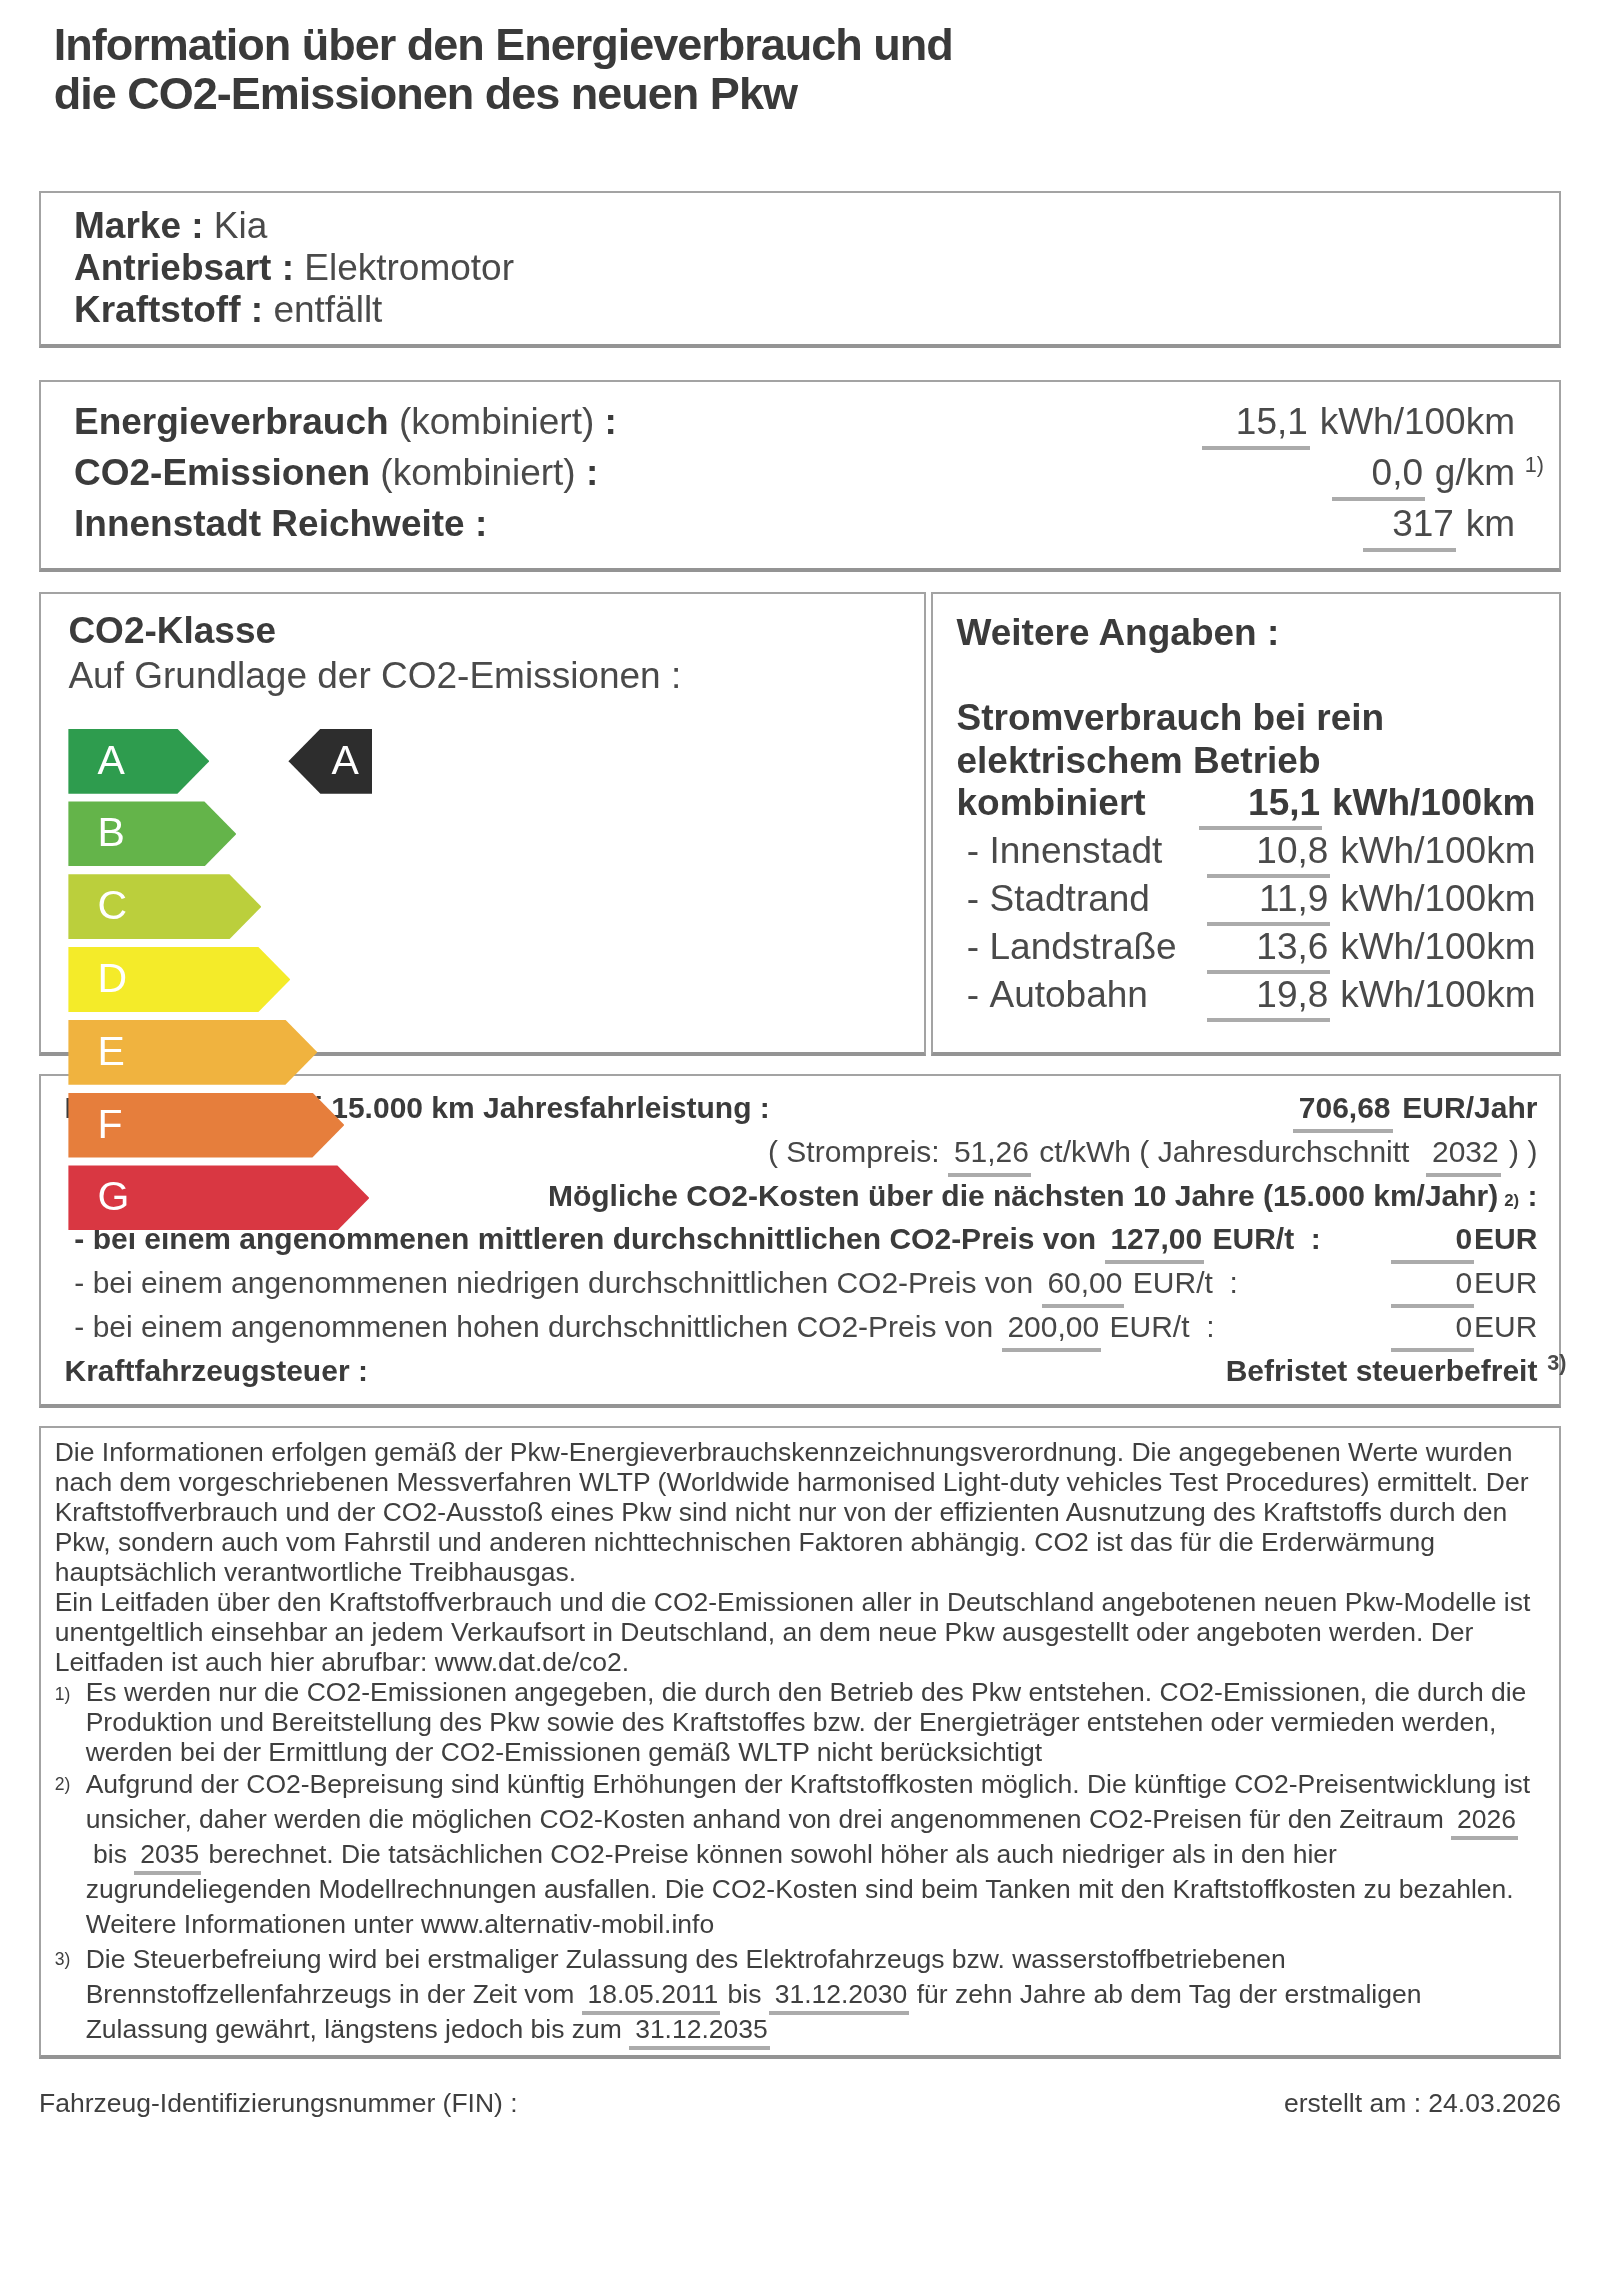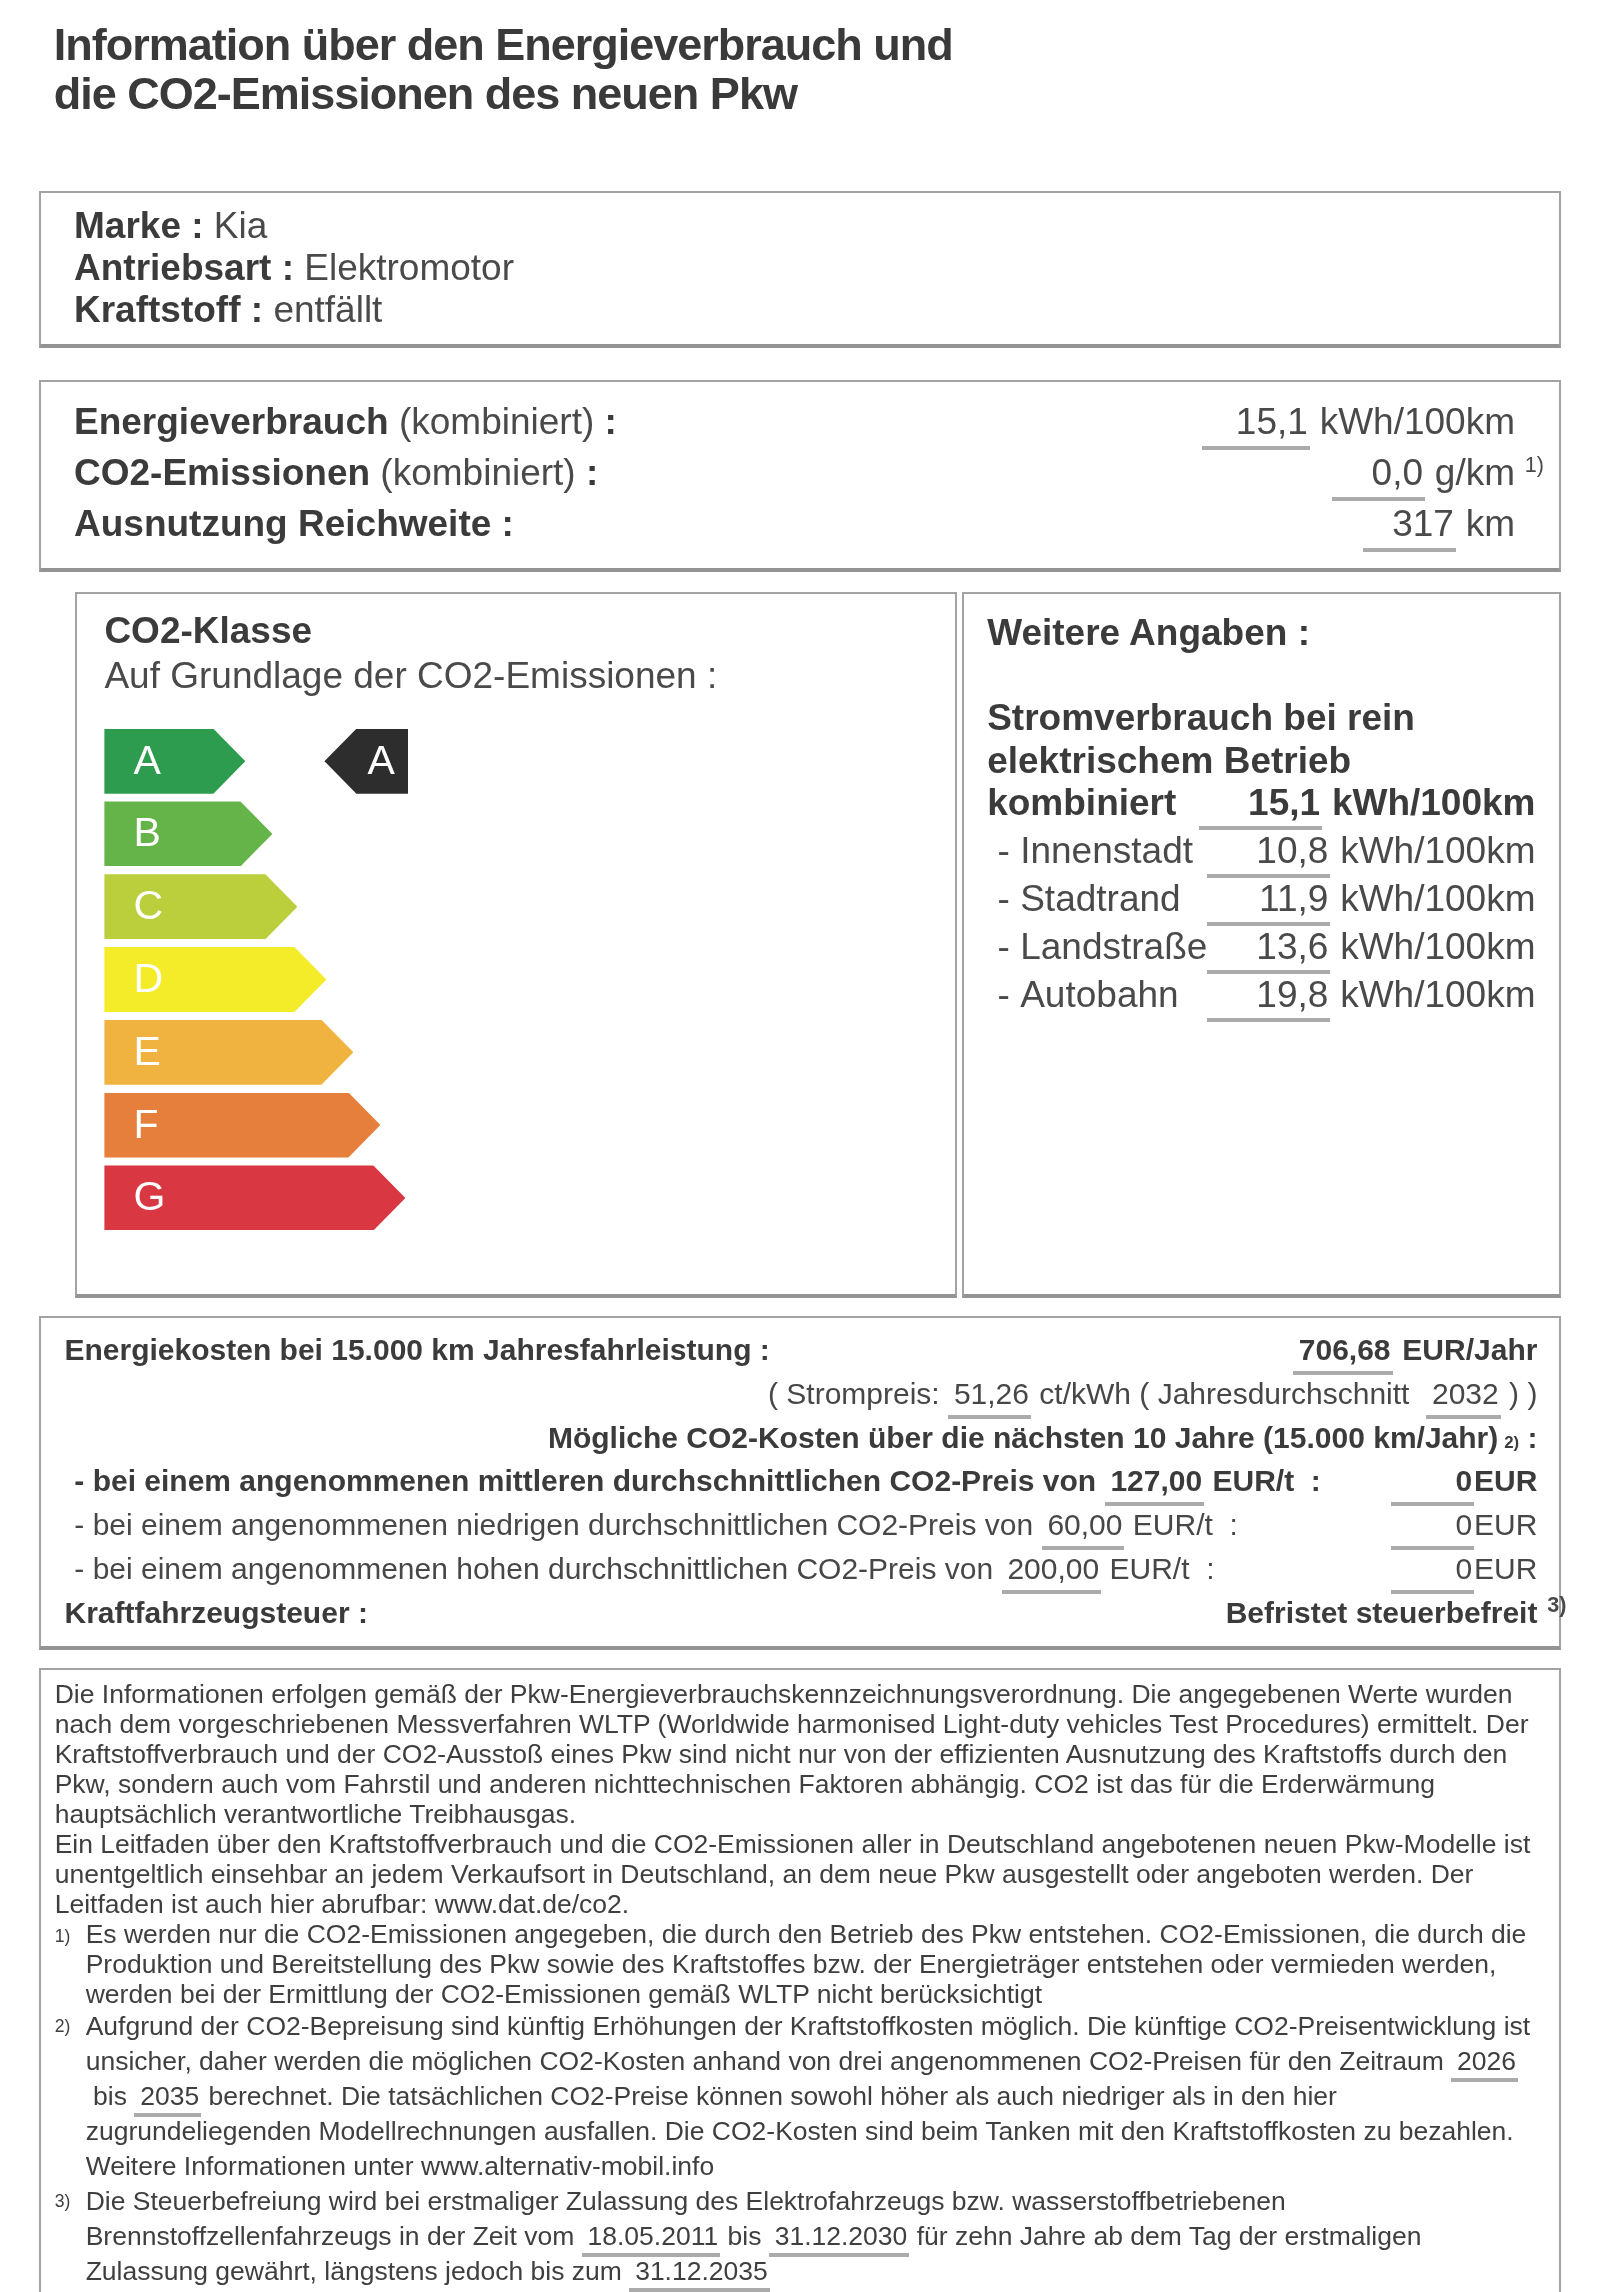--- a/index.html
+++ b/index.html
@@ -39,21 +39,21 @@
     display:inline-block; text-align:right;
     border-bottom:4.9px solid #ababab; padding:0 2px 2px 7.8px;
   }
   .w110 { min-width:108px; } .w95 { min-width:93px; } .w125 { min-width:123px; } .w85 { min-width:83px; }
   .fnref {
     font-size:21.6px; position:absolute; left:100%; top:-7.8px; margin-left:9.8px;
     color:#4a4a4a; white-space:nowrap;
   }
   sup.inl { font-size:0.56em; vertical-align:super; margin-left:5.9px; }
   
-  .row3 { margin-top:19.6px; display:flex; gap:5px; height:706px;margin-left:36px; }
+  .row3 { margin-top:19.6px; display:flex; gap:5px; height:464px; }
   .box3l { width:887px; padding:13.7px 19.6px 13.7px 27.4px; }
   .box3r { flex:1; padding:15.7px 23.5px; }
   .h1 { font-size:37px; font-weight:bold; line-height:45px; color:#3b3b3b; }
   .sub { font-size:37px; line-height:45px; color:#4a4a4a; }
   .arrow-chart { position:relative; margin-top:31px; }
   .co2-arrow {
     height:65px; margin-bottom:7.8px;
     clip-path:polygon(0 0, calc(100% - 32px) 0, 100% 50%, calc(100% - 32px) 100%, 0 100%);
     color:#fff; font-size:41px; line-height:63px;
   }
@@ -133,21 +133,21 @@
     </span>
     <span class="spacer"></span>
     <span class="vg">
       <span class="val w95">0,0</span>
       <span class="unit">g/km</span>
       <span class="fnref">1)</span>
     </span>
   </div>
   <div class="line">
     <span>
-      <b>Ausnutzung Reichweite</b>
+      <b>Innenstadt Reichweite</b>
       <b> </b><b>:</b>
     </span>
     <span class="spacer"></span>
     <span class="vg">
       <span class="val w95">317</span>
       <span class="unit">km</span>
     </span>
   </div>
 </div>
 

